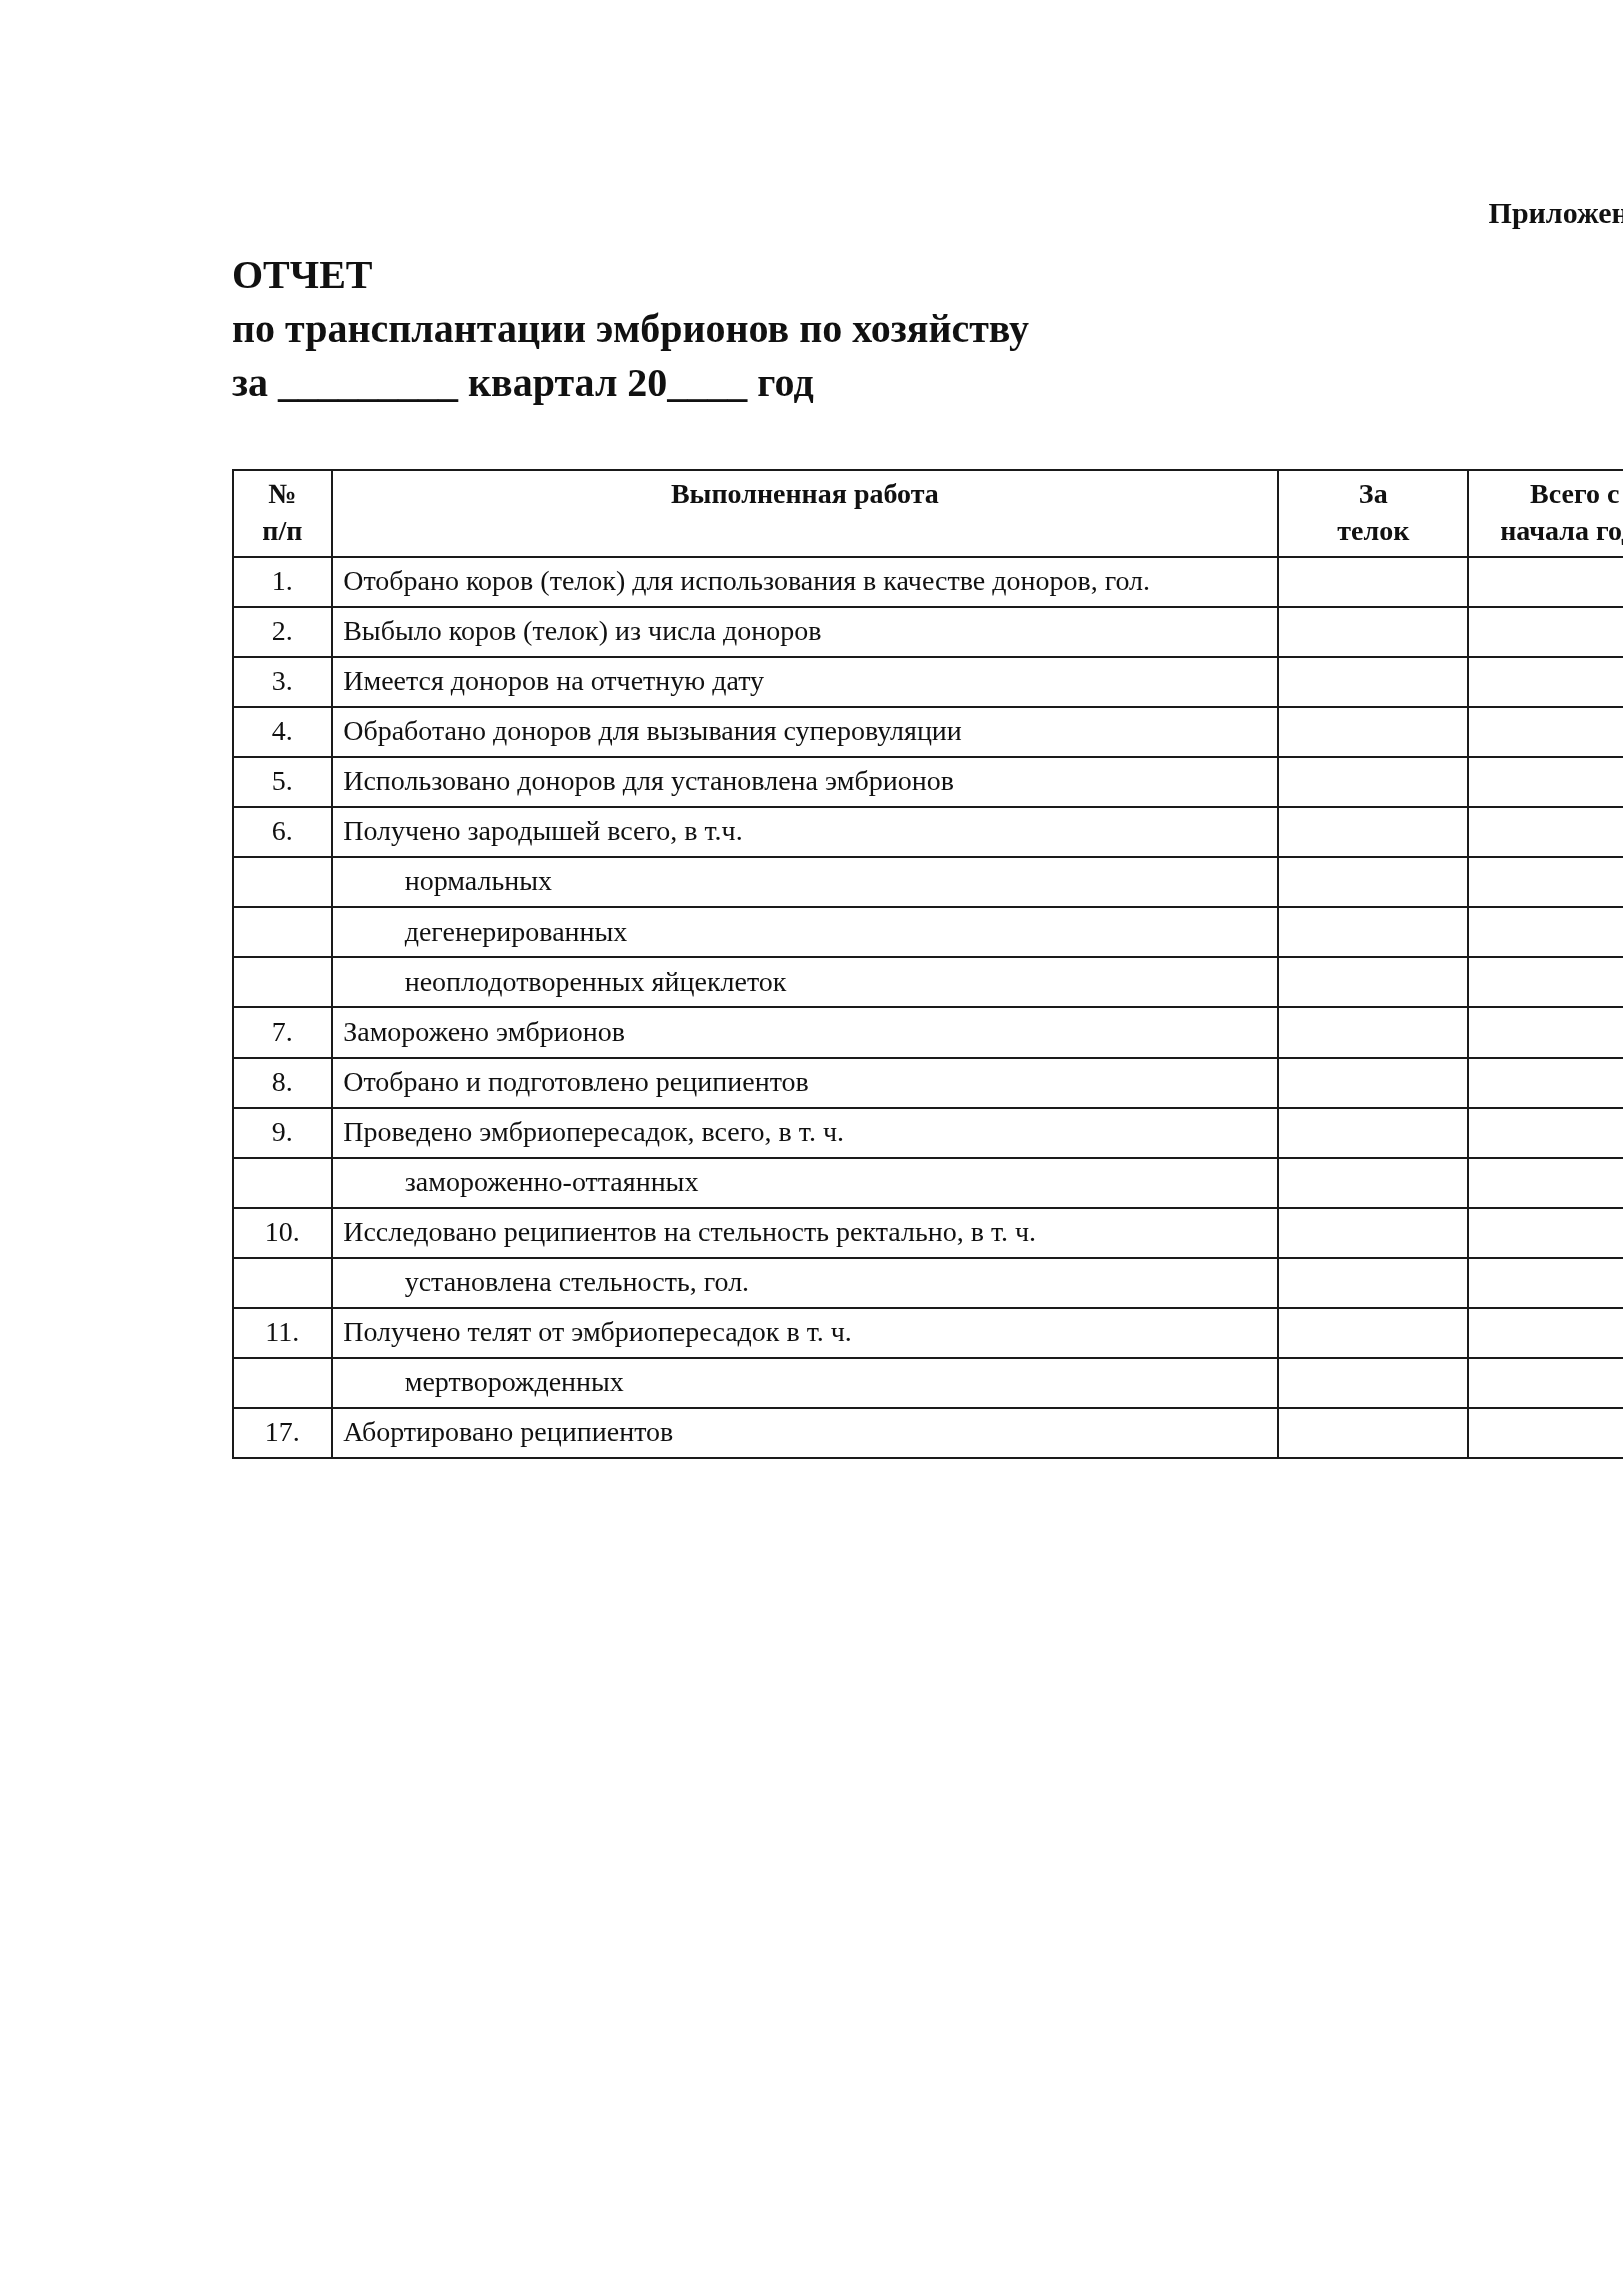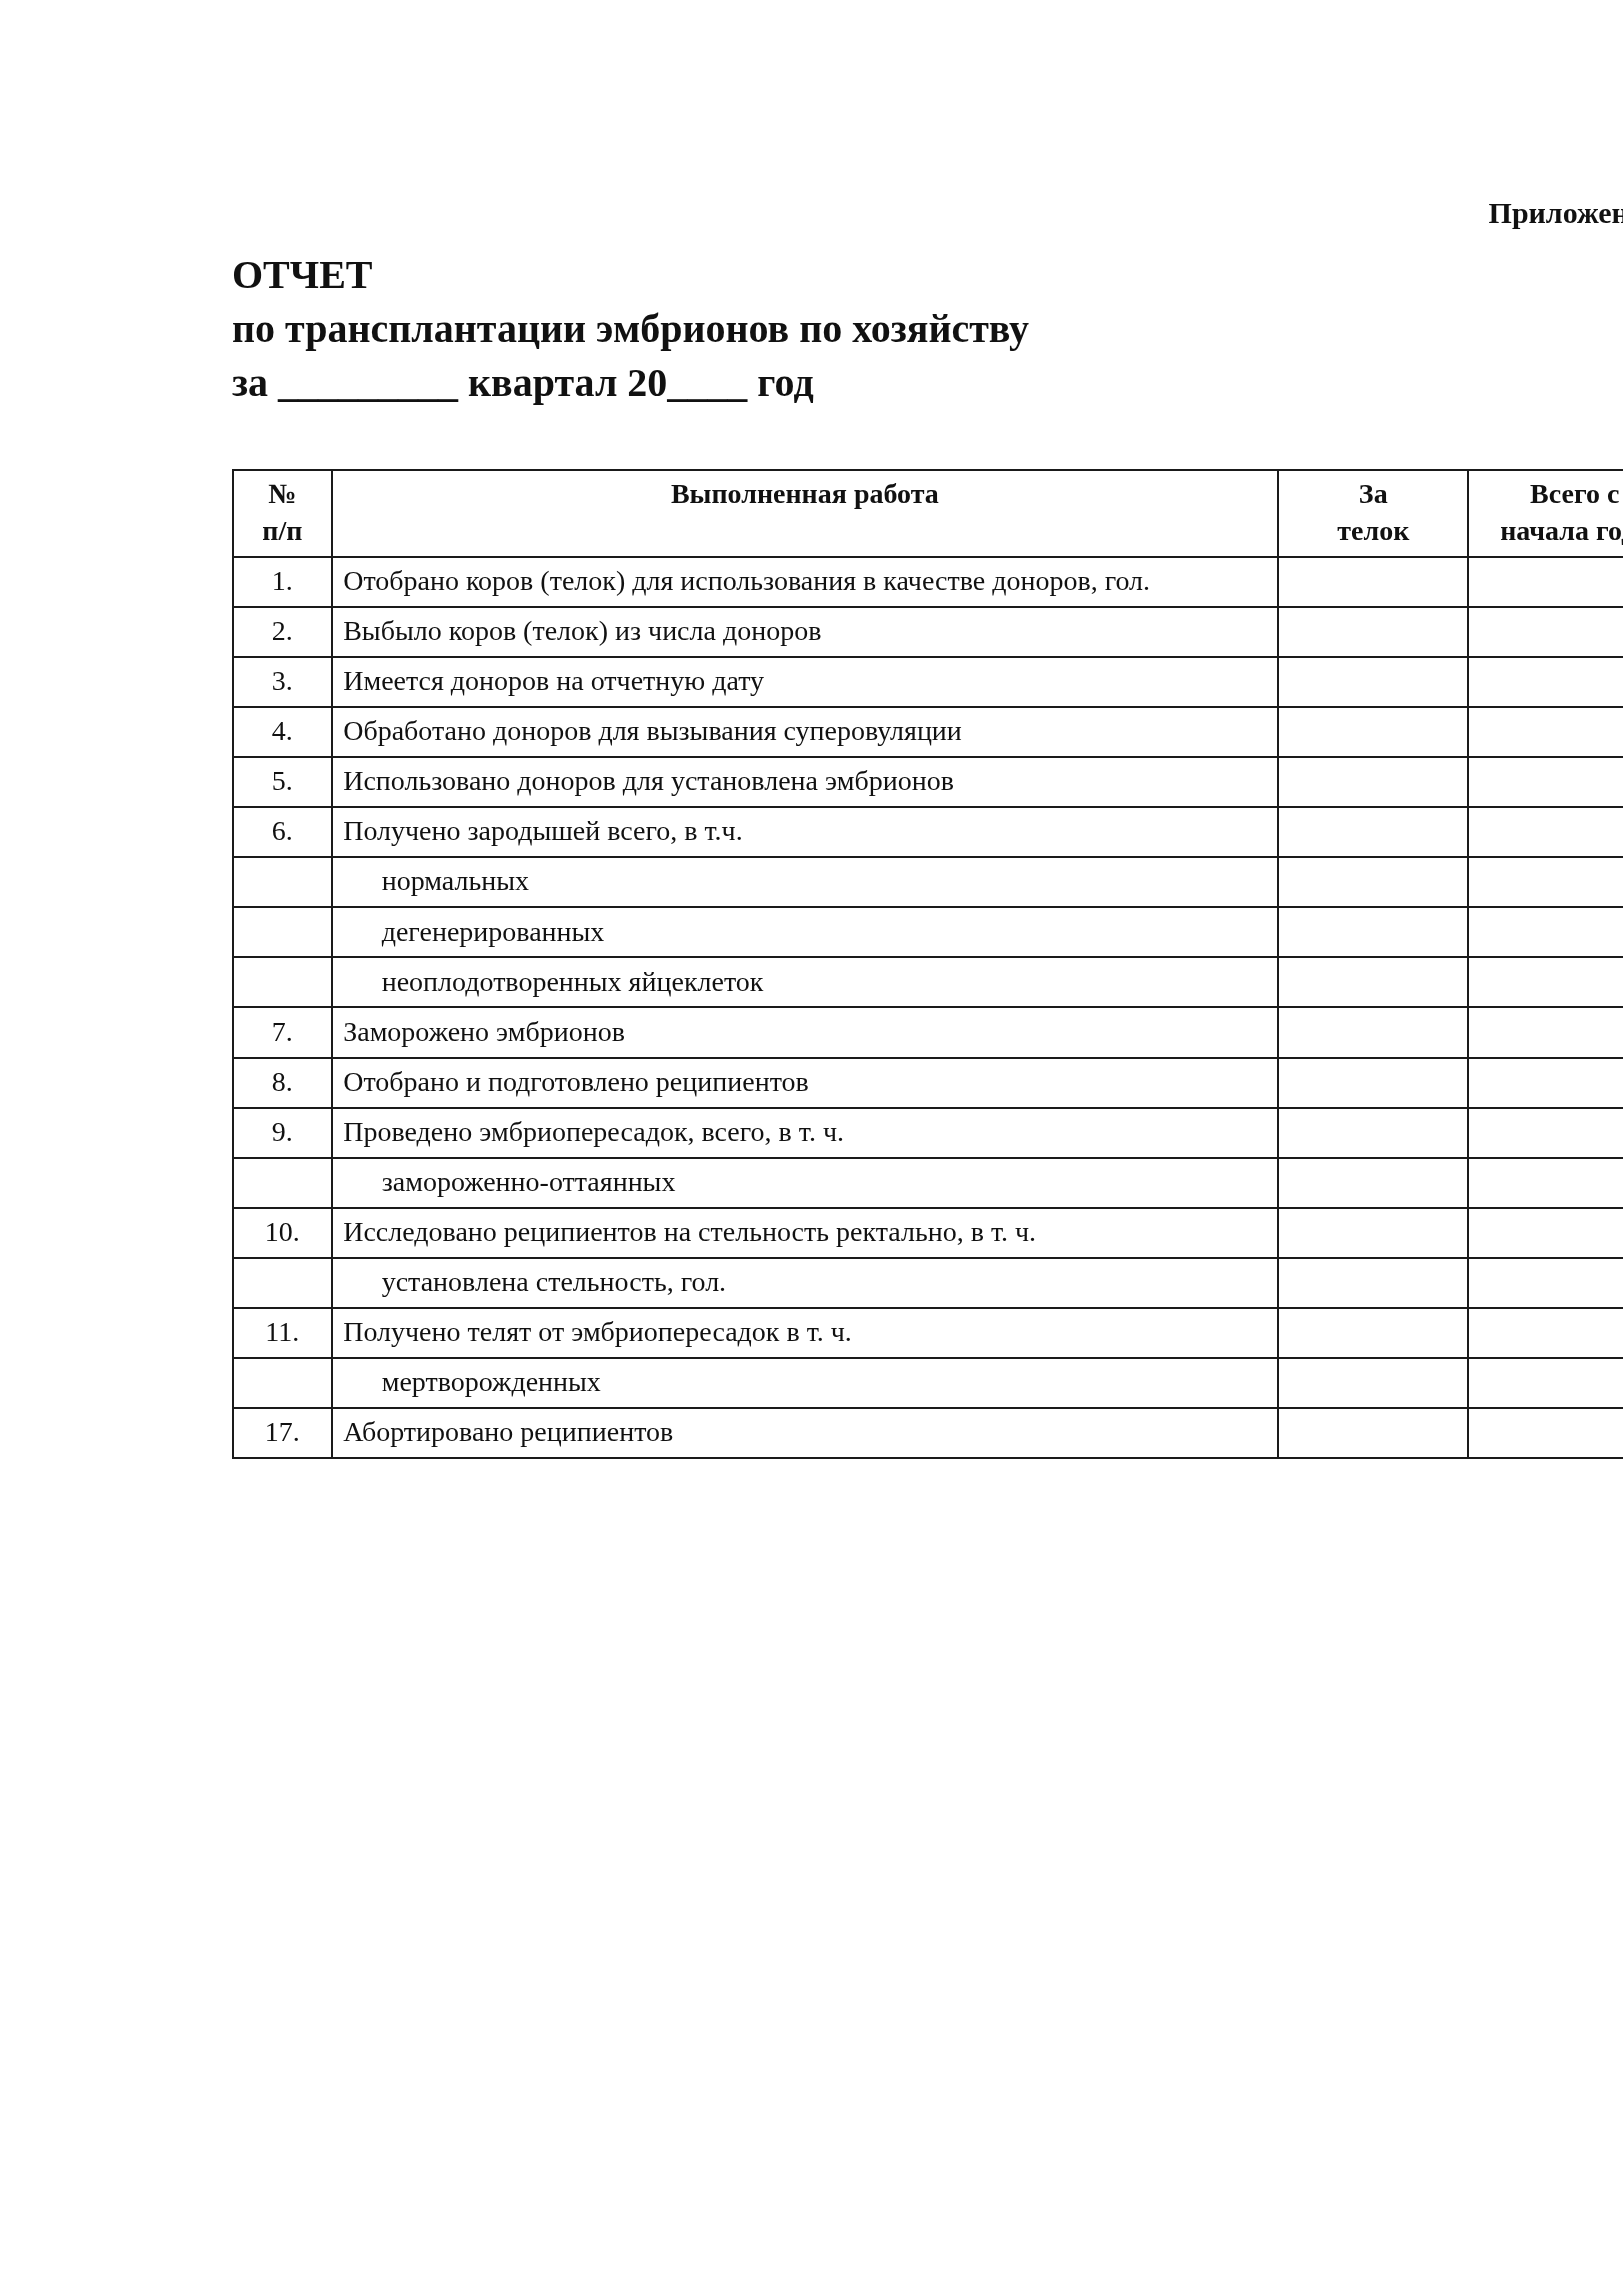--- a/index.html
+++ b/index.html
@@ -43,21 +43,21 @@
     line-height: 1.3;
   }
   col.c-num   { width: 85px; }
   col.c-work  { width: 815px; }
   col.c-month { width: 164px; }
   col.c-total { width: 183px; }
   th { font-weight: bold; text-align: center; }
   td.num   { text-align: center; }
   td.work  { text-align: left; }
   td.month, td.total { text-align: left; }
-  tr.indent td.work { padding-left: 49px; }
+  tr.indent td.work { padding-left: 72px; }
   tr td { height: 47px; }
   .hdr-line { display: block; }
 </style>
 </head>
 <body>
 
 <div class="content">
 
   <div class="appendix">Приложение 6</div>
 

